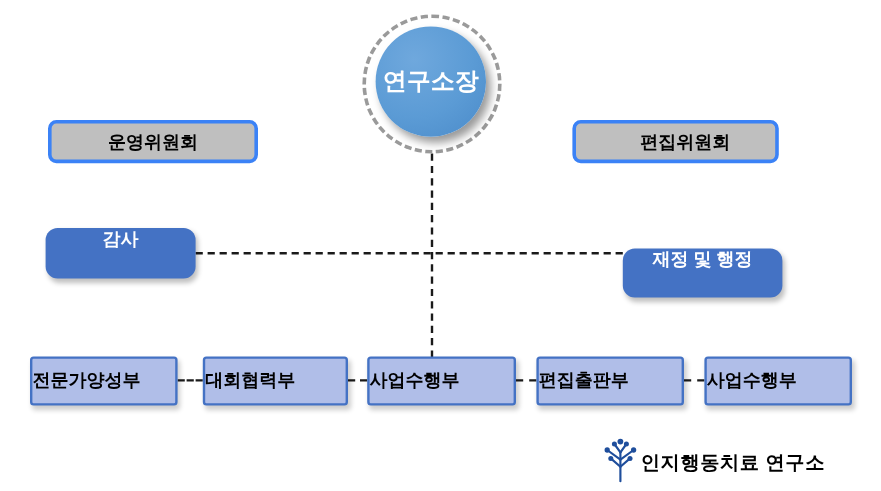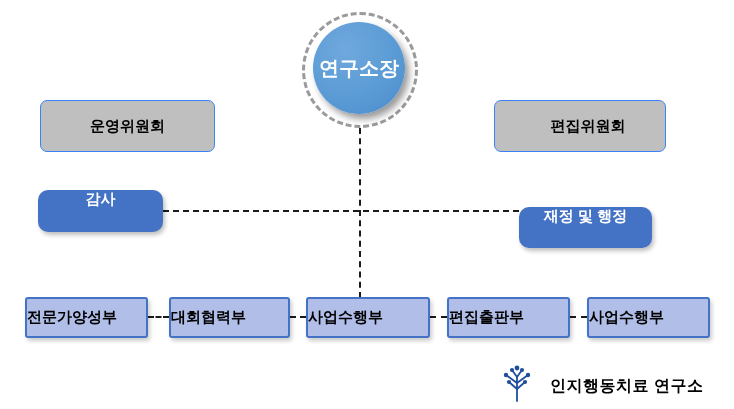--- a/index.html
+++ b/index.html
@@ -36,34 +36,34 @@
     align-items: center;
     justify-content: center;
     color: #ffffff;
     font-weight: bold;
     font-size: 20px;
     line-height: 1.2;
   }
   
   .committee {
     position: absolute;
-    height: 52px;
+    height: 36px;
     background: #bfbfbf;
-    border: 1px solid #3b82f6;
+    border: 3px solid #3b82f6;
     border-radius: 7px;
     display: flex;
     align-items: center;
     justify-content: center;
     font-weight: bold;
     font-size: 15px;
     color: #000000;
     box-sizing: border-box;
   }
   .committee.left  { left: 40px;  top: 100px; width: 175px; }
-  .committee.right { left: 494px; top: 100px; width: 172px; padding-left: 16px; }
+  .committee.right { left: 477px; top: 100px; width: 172px; padding-left: 16px; }
   
   .midbox {
     position: absolute;
     background: #4472c4;
     border-radius: 10px;
     display: flex;
     align-items: flex-start;
     justify-content: center;
     color: #ffffff;
     font-weight: bold;
@@ -110,21 +110,21 @@
   .conn1 { left: 148px; top: 316px; width: 21px; }
   .conn2 { left: 290px; top: 316px; width: 16px; }
   .conn3 { left: 430px; top: 316px; width: 17px; }
   .conn4 { left: 570px; top: 316px; width: 17px; }
   
   .footer-logo {
     position: absolute;
     left: 502px; top: 365px;
     display: flex;
     align-items: center;
-    gap: 18px;
+    gap: 2px;
   }
   .footer-logo .logo-text {
     font-weight: bold;
     font-size: 16px;
     color: #000000;
     letter-spacing: 0.5px;
   }
 </style>
 </head>
 <body>

